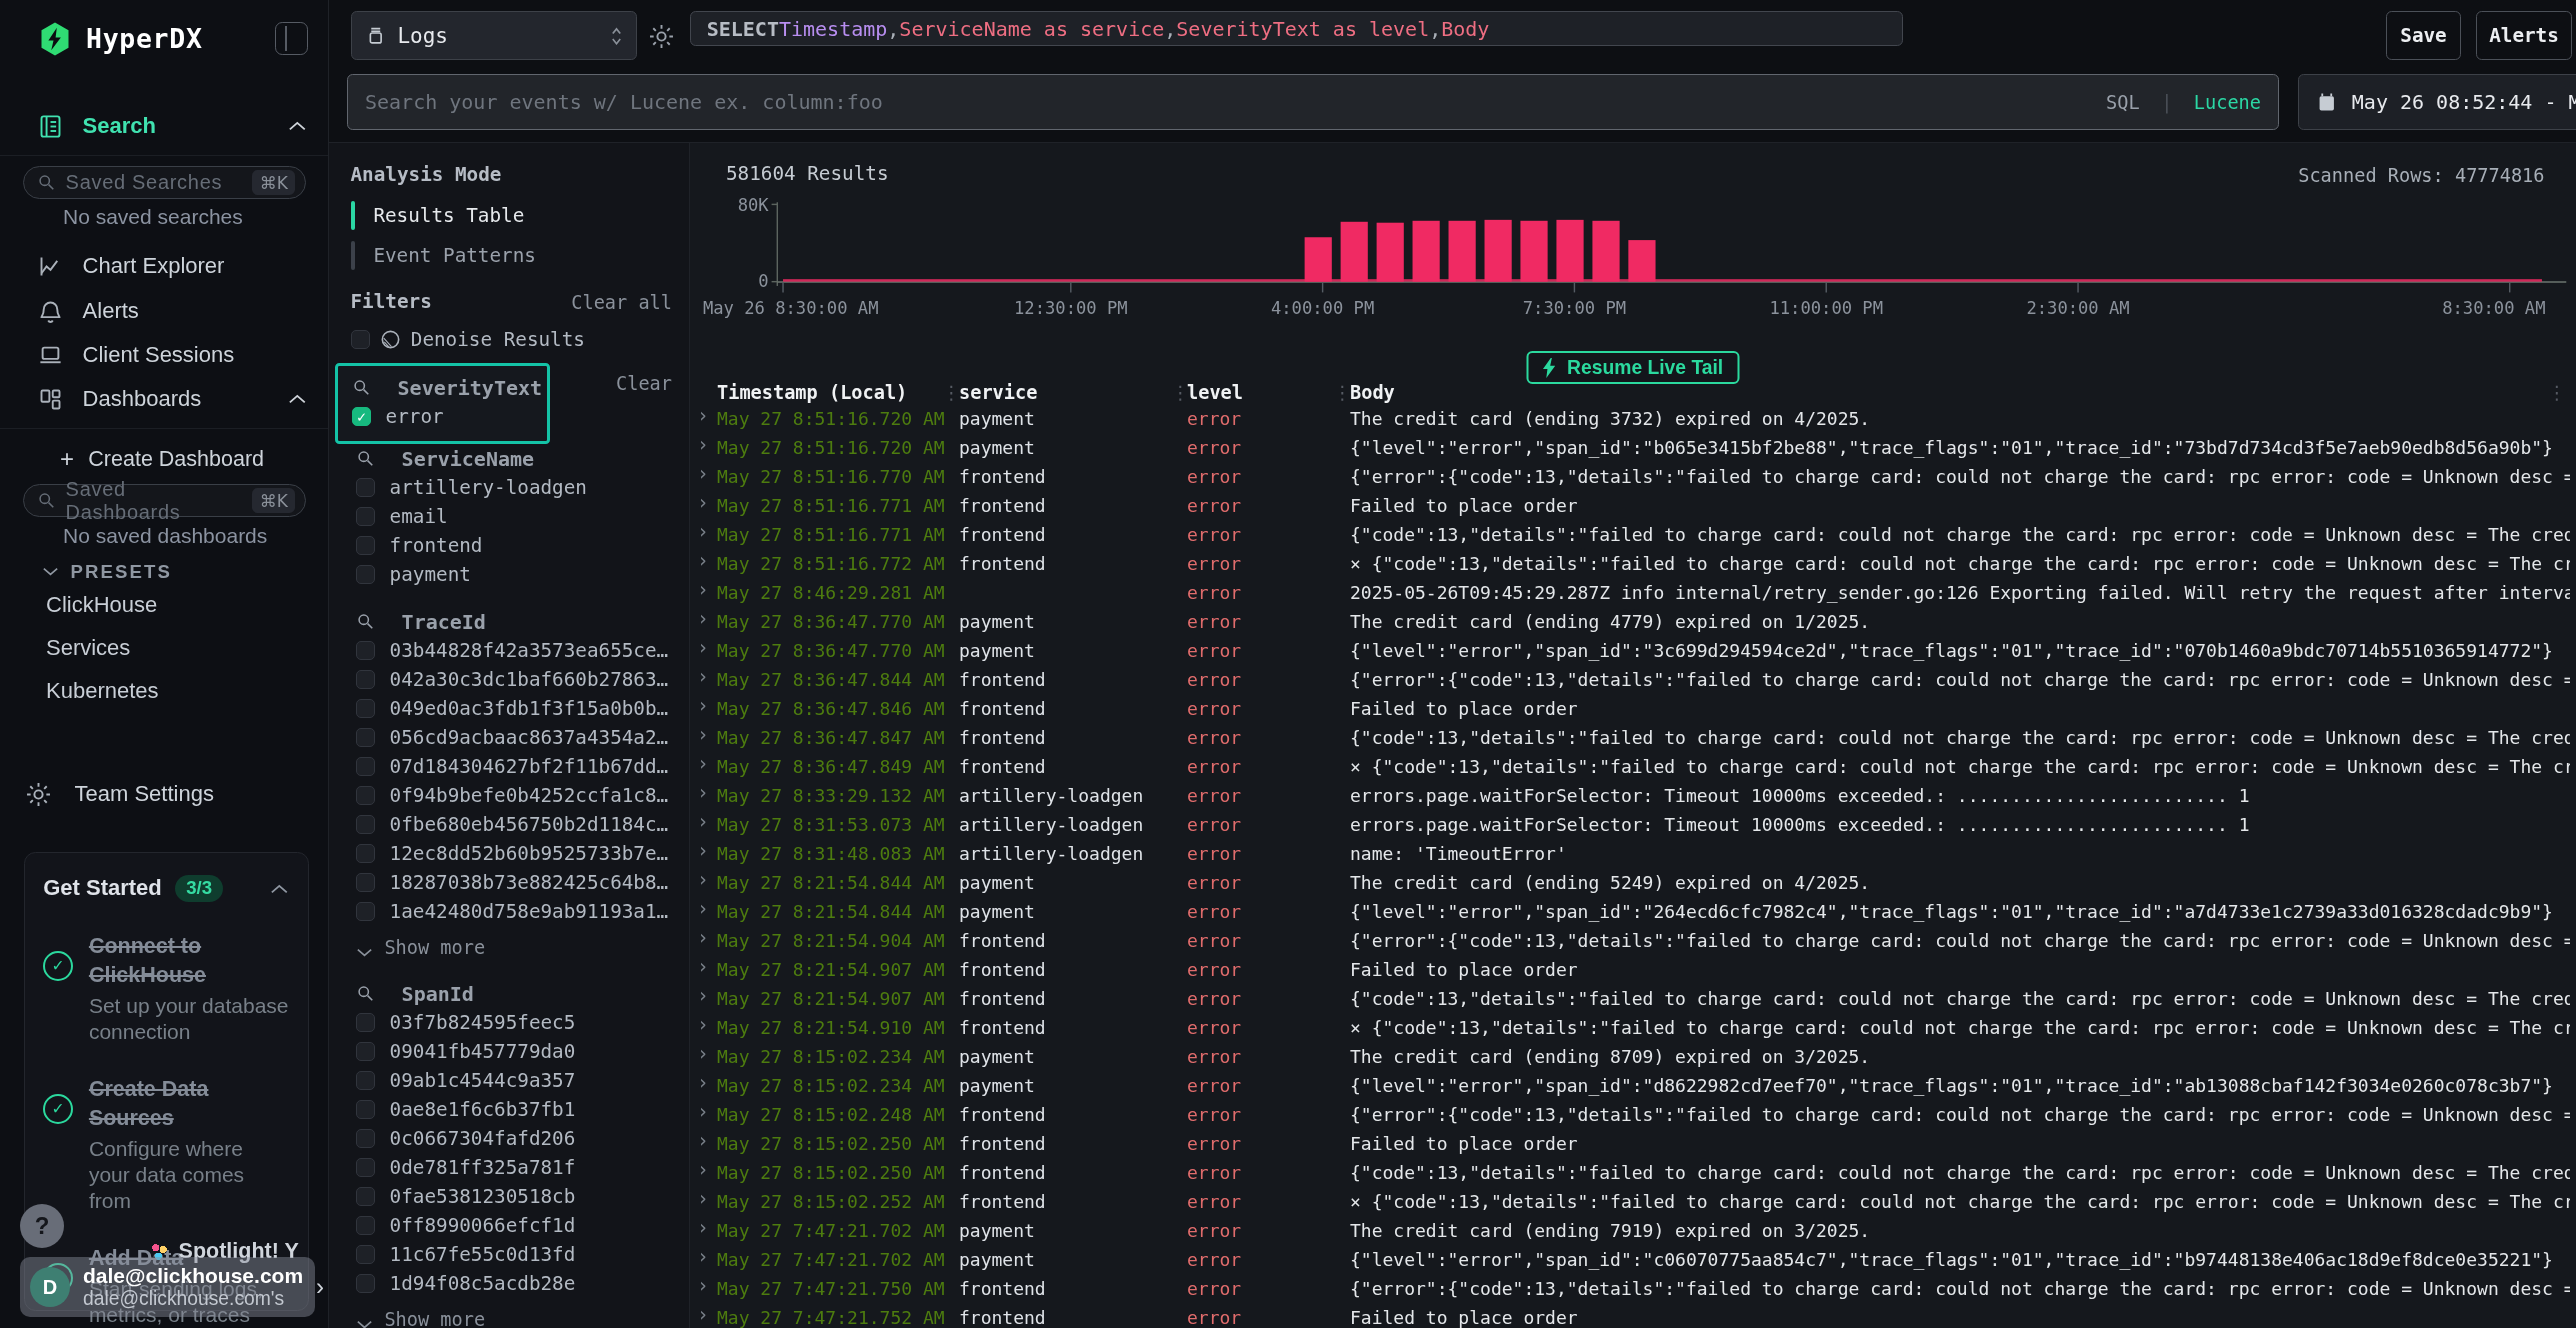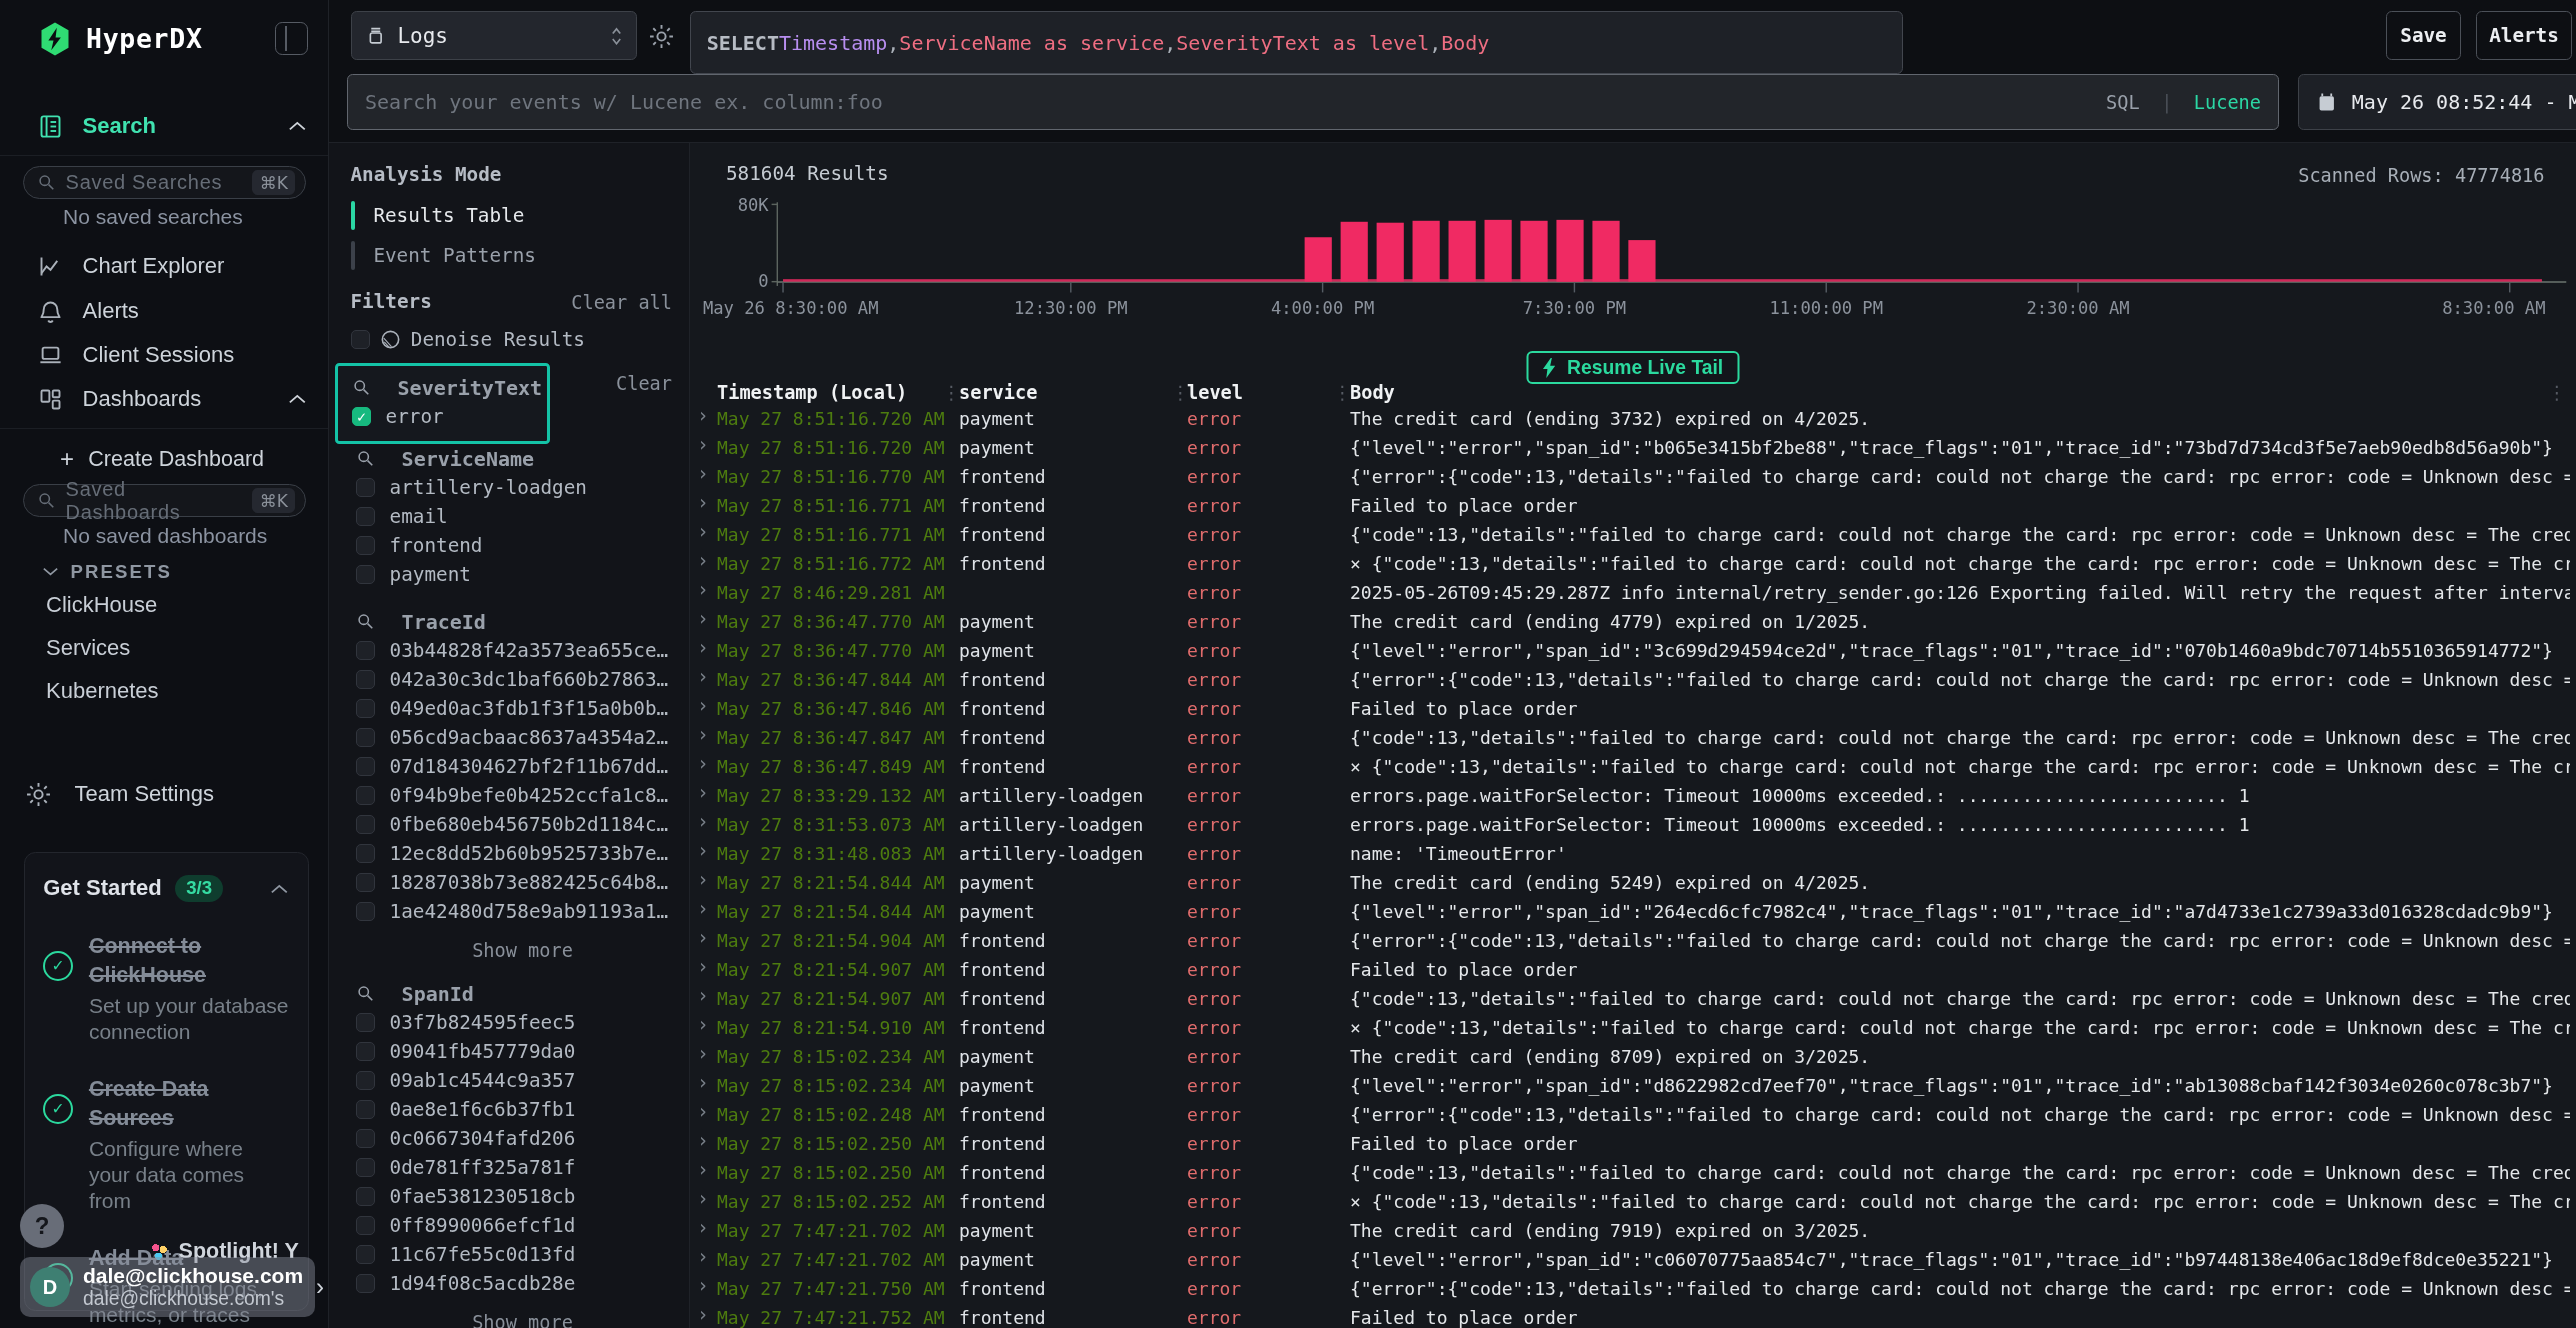--- a/index.html
+++ b/index.html
@@ -50,21 +50,21 @@
   .user-name{font-size:21px;font-weight:bold;color:#ffffff;line-height:24px;}
   .user-org{font-size:19.3px;color:#c3c8d0;line-height:21.5px;}
   .user-chev{color:#d0d5dc;font-size:24px;margin-left:auto;}
   
   .main{flex:1;display:flex;flex-direction:column;min-width:0;}
   .topbar{position:relative;height:143px;background:#0d0f13;border-bottom:1.4px solid #1f2228;flex:none;}
   .tb-box{position:absolute;background:#1e2127;border:1.4px solid #42464e;border-radius:5.7px;display:flex;align-items:center;}
   .src-select{left:21.5px;top:11.4px;width:286px;height:49px;background:#23262d;border-color:#3d4148;padding:0 13px;gap:11.4px;cursor:pointer;}
   .src-label{font-family:"DejaVu Sans Mono",monospace;font-size:21px;color:#e8eaee;flex:1;}
   .gear-slot{position:absolute;left:318px;top:21.5px;}
-  .sql-input{left:361px;top:11.4px;width:1213px;height:63px;padding:0 15.7px;font-size:20px;white-space:nowrap;overflow:hidden;}
+  .sql-input{left:361px;top:11.4px;width:1213px;height:35px;padding:0 15.7px;font-size:20px;white-space:nowrap;overflow:hidden;}
   .order-input{left:1592px;top:11.4px;width:449px;height:49px;padding:0 14.3px;font-size:20px;white-space:nowrap;}
   .q-kw{color:#b7bcc4;font-weight:bold;font-family:"DejaVu Sans Mono",monospace;}
   .q-col{color:#b88ef0;font-family:"DejaVu Sans Mono",monospace;}
   .q-id{color:#ee6e82;font-family:"DejaVu Sans Mono",monospace;}
   .q-p{color:#aab0b8;font-family:"DejaVu Sans Mono",monospace;}
   .btn{position:absolute;border:1.4px solid #4b5058;border-radius:5.7px;background:transparent;color:#eceef1;
        font-family:"DejaVu Sans Mono",monospace;font-size:19.3px;font-weight:bold;display:flex;align-items:center;justify-content:center;cursor:pointer;}
   .save-btn{left:2057px;top:11.4px;width:75px;height:49px;}
   .alerts-btn{left:2147px;top:11.4px;width:96px;height:49px;}
   .search-row-input{left:18px;top:74px;width:1932px;height:56px;border-color:#61666e;background:#22252a;padding:0 17px;gap:14.3px;justify-content:center;}
@@ -88,21 +88,21 @@
   .cb{width:19.3px;height:19.3px;border-radius:5px;background:#1e2127;border:1.4px solid #31353d;flex:none;}
   .cb.on{background:#17b97f;border-color:#17b97f;color:#fff;font-size:15px;font-weight:bold;
          display:flex;align-items:center;justify-content:center;}
   .denoise-label{font-size:19.3px;color:#b3bac3;}
   .fgroup{position:absolute;left:0;width:100%;padding-left:27px;}
   .fgroup.hl{left:5.7px;width:215px;border:3.6px solid #14c3a7;border-radius:4.3px;background:#15181e;padding:7.2px 0 10px 14.3px;}
   .fg-head{display:flex;align-items:center;gap:27px;height:29px;}
   .fg-name{font-size:20px;font-weight:bold;color:#9aa1ab;}
   .fg-item{display:flex;align-items:center;gap:14.3px;height:29px;cursor:pointer;}
   .fg-label{font-size:19.3px;color:#b3bac3;white-space:nowrap;}
-  .fg-more{display:flex;align-items:center;gap:11.4px;height:29px;margin-top:2.9px;color:#8a919b;font-size:18.6px;cursor:pointer;flex-direction:column;}
+  .fg-more{display:flex;align-items:flex-end;gap:11.4px;height:29px;margin-top:2.9px;color:#8a919b;font-size:18.6px;cursor:pointer;}
   
   .results{position:relative;flex:1;background:#15181d;overflow:hidden;font-family:"DejaVu Sans Mono",monospace;}
   .res-count{position:absolute;left:36px;top:18.6px;font-size:19.3px;color:#c6ccd3;}
   .res-scanned{position:absolute;right:31.5px;top:21.5px;font-size:18.6px;color:#a7aeb7;}
   .live-tail{position:absolute;left:50%;transform:translateX(-50%);top:208px;height:33px;border:2.1px solid #2bd99e;border-radius:5.7px;
              display:flex;align-items:center;gap:10px;padding:0 14.3px;color:#2bd99e;font-size:19.3px;font-weight:bold;cursor:pointer;background:#13161b;}
   .thead{position:absolute;top:239px;left:0;right:0;height:21.5px;}
   .th{position:absolute;font-size:18.6px;font-weight:bold;color:#f0f2f4;white-space:nowrap;}
   .th-drag{position:absolute;color:#565b63;font-size:18.6px;cursor:col-resize;}
   .rows{position:absolute;top:261px;left:0;right:0;bottom:0;overflow:hidden;}

